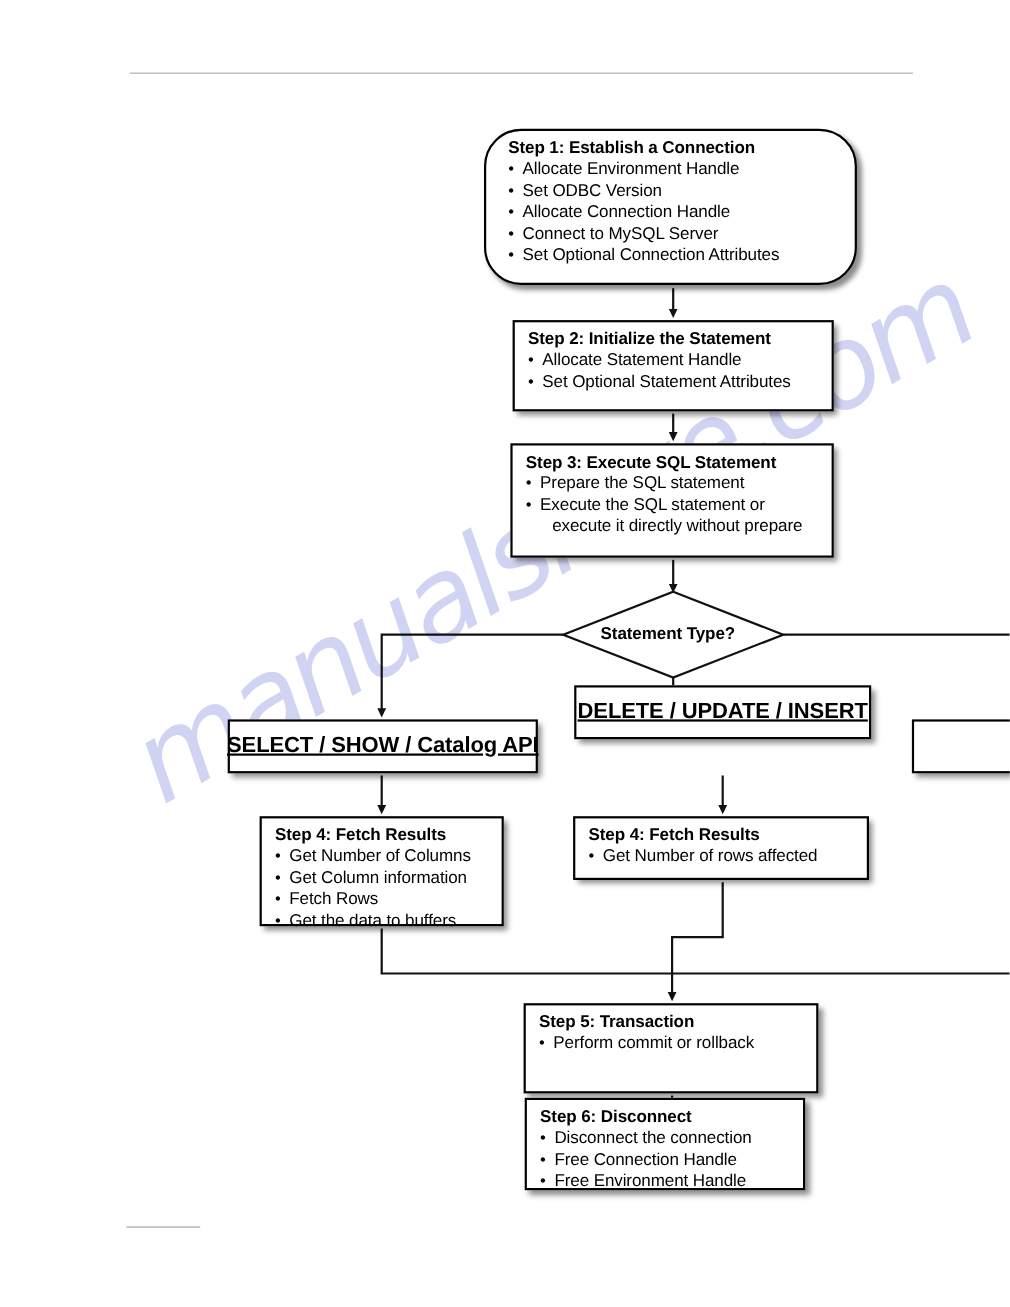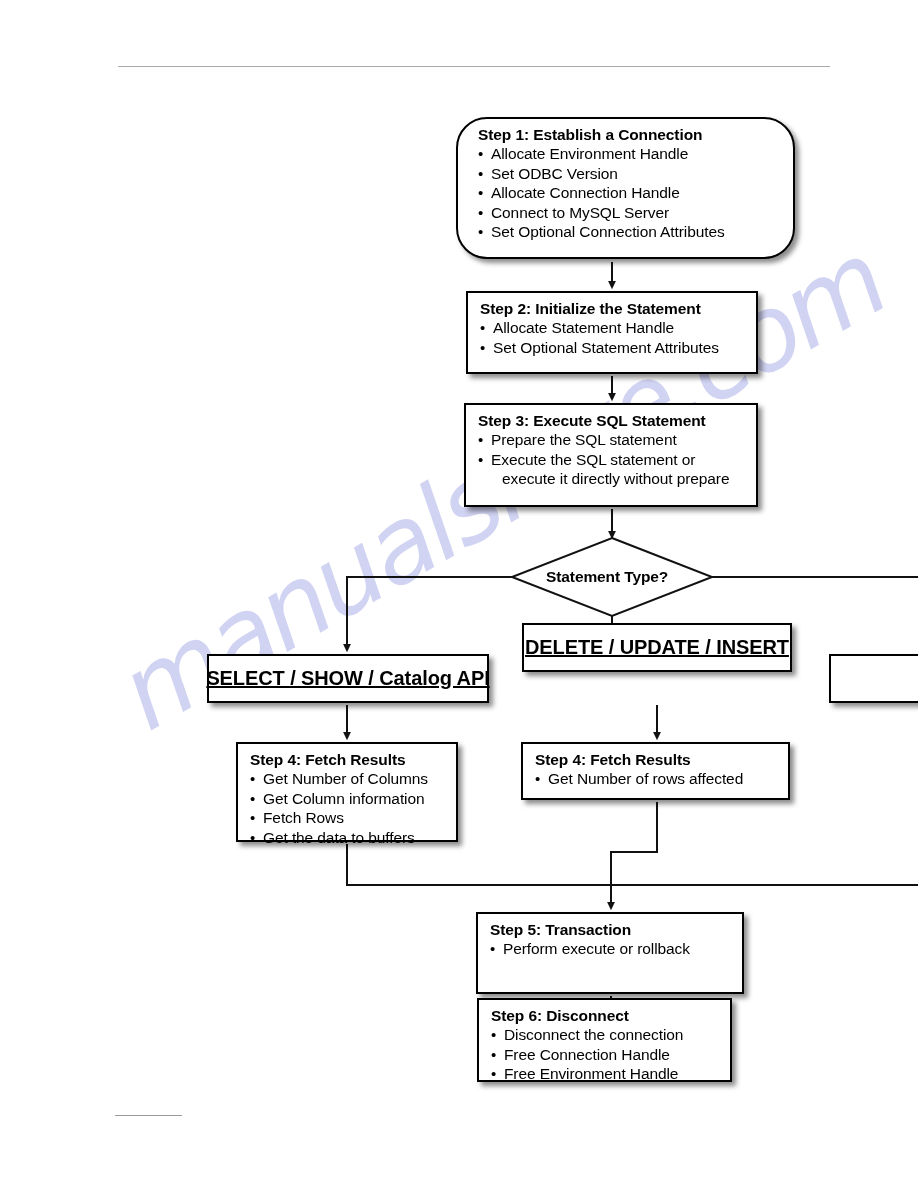--- a/index.html
+++ b/index.html
@@ -143,21 +143,21 @@
   .diamond-label {
     position: absolute;
     font-size: 15.5px;
     font-weight: bold;
     white-space: nowrap;
     letter-spacing: -0.1px;
     text-align: right;
   }
 
   
-  #step1   { left: 456px; top: 117px;  width: 339px; height: 142px; border-radius: 31px; }
+  #step1   { left: 440px; top: 117px;  width: 339px; height: 142px; }
   #step2   { left: 466px; top: 291px;  width: 292px; height: 83px;  }
   #step3   { left: 464px; top: 403px;  width: 294px; height: 104px; }
   #branch-left  { left: 207px; top: 654px; width: 282px; height: 49px; }
   #branch-mid   { left: 522px; top: 623px; width: 270px; height: 49px; }
   #branch-right { left: 829px; top: 654px; width: 110px; height: 49px; }
   #step4a  { left: 236px; top: 742px;  width: 222px; height: 100px; }
   #step4b  { left: 521px; top: 742px;  width: 269px; height: 58px;  }
   #step5   { left: 476px; top: 912px;  width: 268px; height: 82px;  }
   #step6   { left: 477px; top: 998px; width: 255px; height: 84px;  }
 </style>
@@ -260,21 +260,21 @@
   <div class="node" id="step4b">
     <div class="title">Step 4: Fetch Results</div>
     <ul>
       <li>Get Number of rows affected</li>
     </ul>
   </div>
 
   <div class="node" id="step5">
     <div class="title">Step 5: Transaction</div>
     <ul>
-      <li>Perform execute or rollback</li>
+      <li>Perform commit or rollback</li>
     </ul>
   </div>
 
   <div class="node" id="step6">
     <div class="title">Step 6: Disconnect</div>
     <ul>
       <li>Disconnect the connection</li>
       <li>Free Connection Handle</li>
       <li>Free Environment Handle</li>
     </ul>

